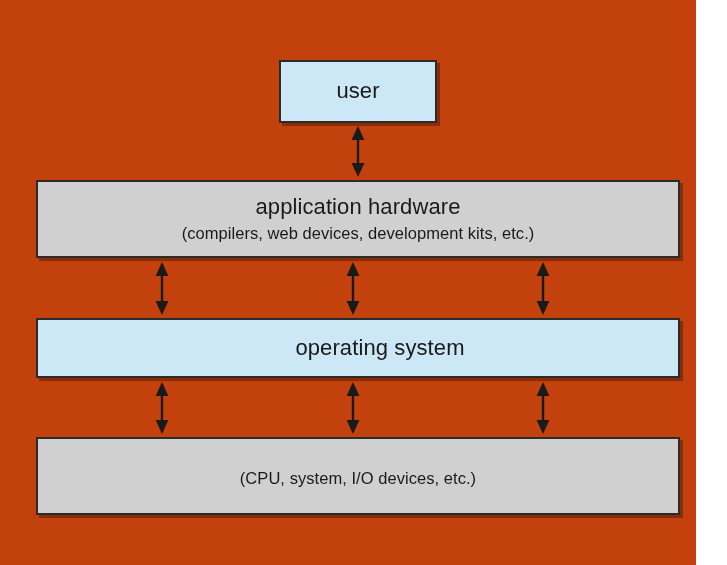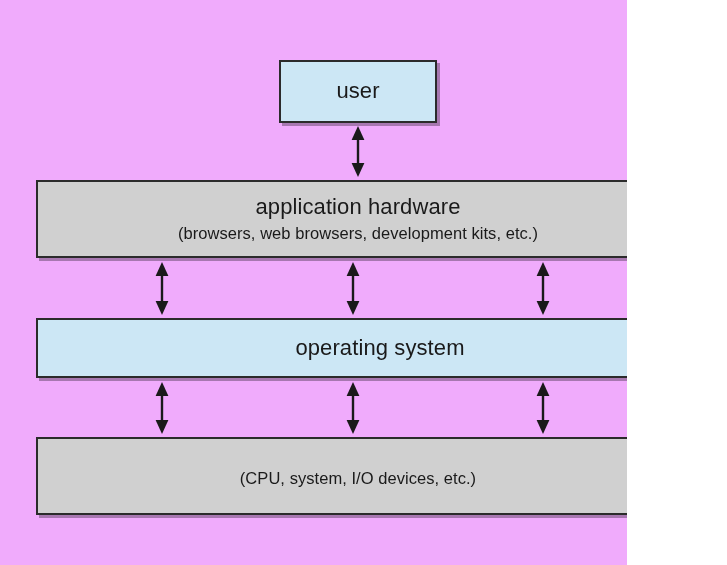--- a/index.html
+++ b/index.html
@@ -7,23 +7,23 @@
     padding: 0;
     background: #ffffff;
   }
   body {
     font-family: "Liberation Sans", sans-serif;
     -webkit-font-smoothing: antialiased;
   }
 
   #diagram-canvas {
     position: relative;
-    width: 627px;
+    width: 696px;
     height: 565px;
-    background: #f0abfc;
+    background: #c2410c;
     overflow: hidden;
   }
 
   
   .node-box {
     position: absolute;
     box-sizing: border-box;
     border: 2px solid #2b2b2b;
     box-shadow: 3px 3px 0 0 rgba(0,0,0,0.30);
     display: flex;
@@ -88,21 +88,21 @@
   <div class="arrow" id="arrow-user-app">
     <svg viewBox="0 0 22 51" preserveAspectRatio="none" aria-hidden="true">
       <line x1="11" y1="8" x2="11" y2="43" stroke="#1a1a1a" stroke-width="2.4"></line>
       <polygon points="11,0 4.6,14 17.4,14" fill="#1a1a1a"></polygon>
       <polygon points="11,51 4.6,37 17.4,37" fill="#1a1a1a"></polygon>
     </svg>
   </div>
 
   <div class="node-box fill-gray" id="box-application">
     <div class="node-title">application hardware</div>
-    <div class="node-sub">(browsers, web browsers, development kits, etc.)</div>
+    <div class="node-sub">(compilers, web devices, development kits, etc.)</div>
   </div>
 
   <div class="arrow" id="arrow-app-os-left">
     <svg viewBox="0 0 22 53" preserveAspectRatio="none" aria-hidden="true">
       <line x1="11" y1="8" x2="11" y2="45" stroke="#1a1a1a" stroke-width="2.4"></line>
       <polygon points="11,0 4.6,14 17.4,14" fill="#1a1a1a"></polygon>
       <polygon points="11,53 4.6,39 17.4,39" fill="#1a1a1a"></polygon>
     </svg>
   </div>
   <div class="arrow" id="arrow-app-os-center">

